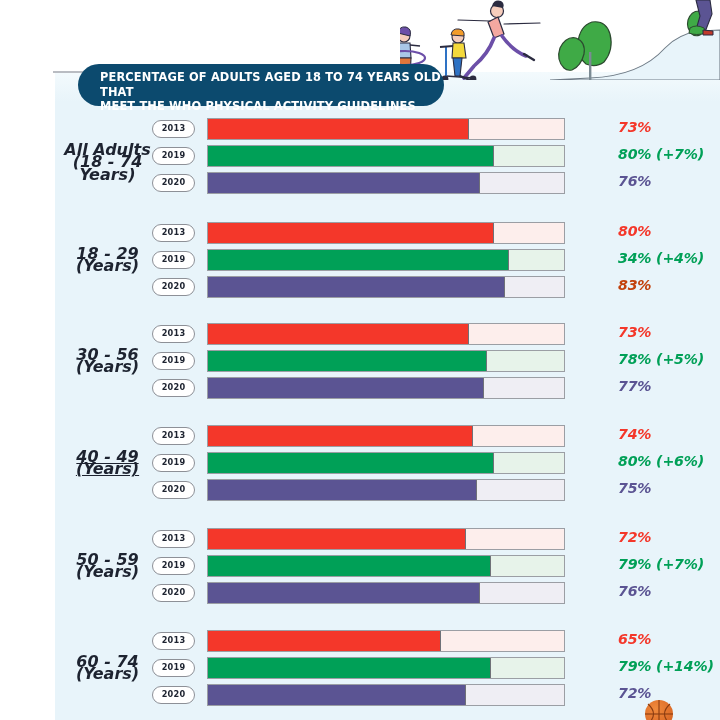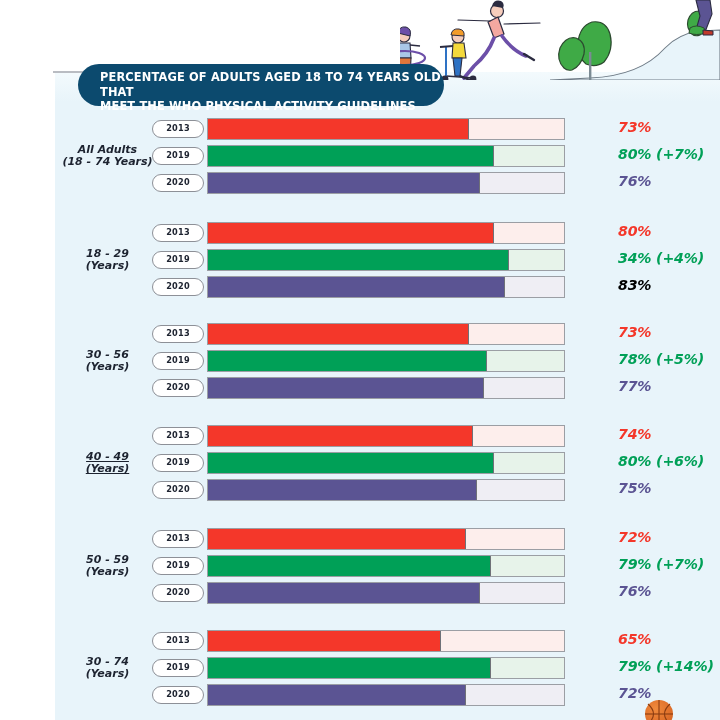--- a/index.html
+++ b/index.html
@@ -100,35 +100,35 @@
   .group {
     position: absolute;
     left: 0;
     width: 720px;
   }
   .group-label {
     position: absolute;
     left: 60px;
     width: 95px;
     text-align: center;
-    font-size: 11px;
+    font-size: 16px;
     font-weight: bold;
     font-style: italic;
     color: #1d2330;
     line-height: 12.4px;
     white-space: pre-line;
   }
 
   .row { position: absolute; left: 0; width: 720px; height: 22px; }
 
   .year-pill {
     position: absolute;
     left: 152px;
     top: 2px;
-    width: 52px;
+    width: 43px;
     height: 18px;
     background: #ffffff;
     border: 1.3px solid #8d9097;
     border-radius: 9px;
     box-sizing: border-box;
     color: #1d2330;
     font-size: 8.2px;
     font-weight: bold;
     text-align: center;
     line-height: 15.5px;
@@ -285,21 +285,21 @@
           <div class="track" style="background: rgb(231, 243, 234);">
             <div class="fill" style="width: 300.72px; background: rgb(0, 160, 87); border-right: 1.2px solid rgb(111, 113, 120);"></div>
           </div>
           <div class="value" style="color: rgb(0, 160, 87);">34% (+4%)</div>
         </div>
         <div class="row" style="top: 54px;">
           <div class="year-pill">2020</div>
           <div class="track" style="background: rgb(239, 238, 244);">
             <div class="fill" style="width: 297.14px; background: rgb(91, 84, 147); border-right: 1.2px solid rgb(111, 113, 120);"></div>
           </div>
-          <div class="value" style="color: #000000;">83%</div>
+          <div class="value" style="color: #c2410c;">83%</div>
         </div>
       </div>
       <div class="group" style="top: 323px; height: 80px;">
         <div class="group-label" style="top: 26px;">30 - 56
 (Years)</div>
         <div class="row" style="top: 0px;">
           <div class="year-pill">2013</div>
           <div class="track" style="background: rgb(253, 238, 236);">
             <div class="fill" style="width: 261.34px; background: rgb(244, 55, 42); border-right: 1.2px solid rgb(111, 113, 120);"></div>
           </div>
@@ -364,21 +364,21 @@
         </div>
         <div class="row" style="top: 54px;">
           <div class="year-pill">2020</div>
           <div class="track" style="background: rgb(239, 238, 244);">
             <div class="fill" style="width: 272.08px; background: rgb(91, 84, 147); border-right: 1.2px solid rgb(111, 113, 120);"></div>
           </div>
           <div class="value" style="color: rgb(91, 84, 147);">76%</div>
         </div>
       </div>
       <div class="group" style="top: 630px; height: 80px;">
-        <div class="group-label" style="top: 26px;">30 - 74
+        <div class="group-label" style="top: 26px;">60 - 74
 (Years)</div>
         <div class="row" style="top: 0px;">
           <div class="year-pill">2013</div>
           <div class="track" style="background: rgb(253, 238, 236);">
             <div class="fill" style="width: 232.7px; background: rgb(244, 55, 42); border-right: 1.2px solid rgb(111, 113, 120);"></div>
           </div>
           <div class="value" style="color: rgb(244, 55, 42);">65%</div>
         </div>
         <div class="row" style="top: 27px;">
           <div class="year-pill">2019</div>

